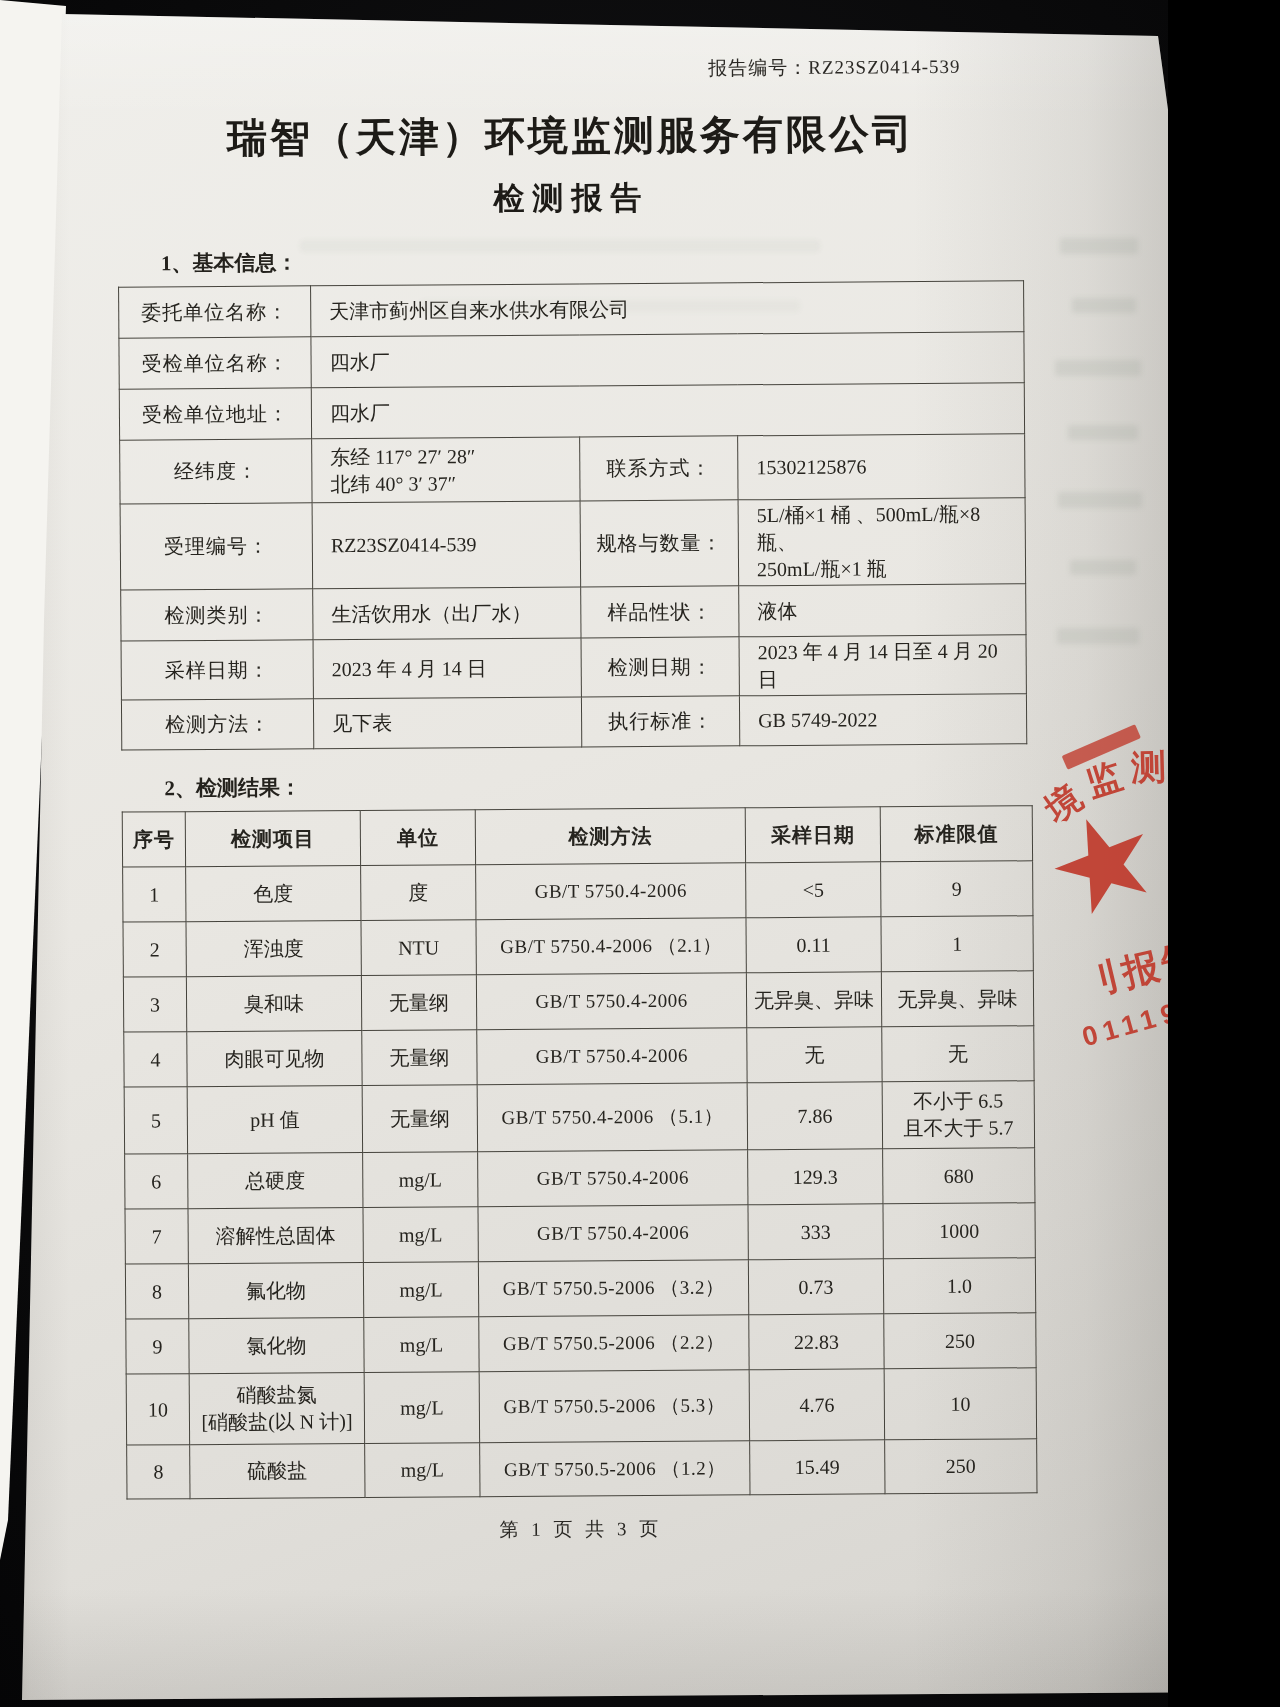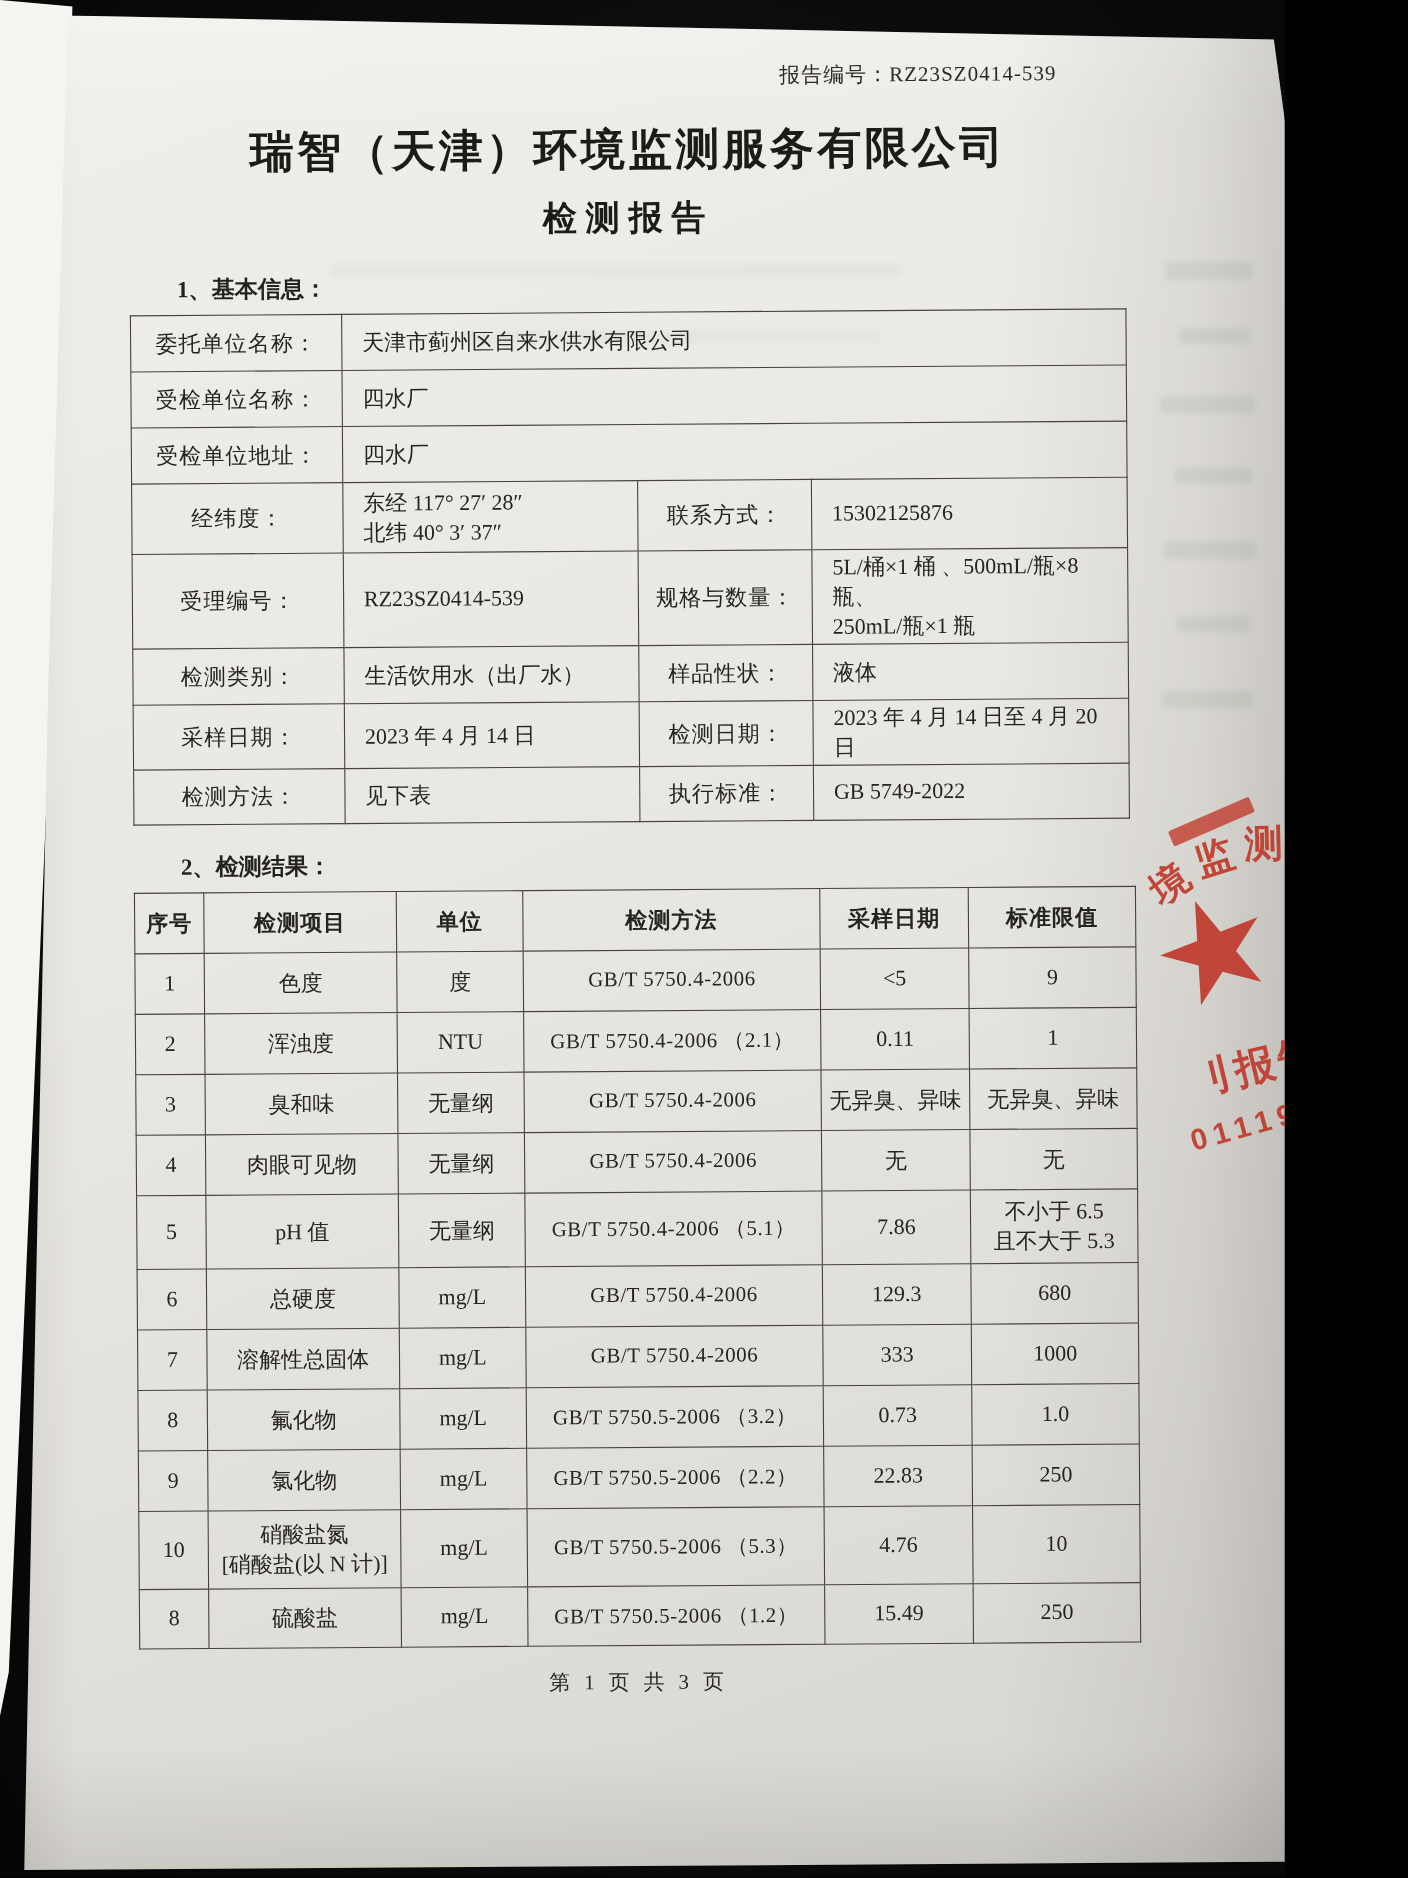--- a/index.html
+++ b/index.html
@@ -319,21 +319,21 @@
                   <div>无量纲</div>
                 </td>
                 <td class="method">
                   <div>GB/T 5750.4-2006 （5.1）</div>
                 </td>
                 <td>
                   <div>7.86</div>
                 </td>
                 <td>
                   <div>不小于 6.5</div>
-                  <div>且不大于 5.3</div>
+                  <div>且不大于 5.7</div>
                 </td>
               </tr>
               <tr>
                 <td>
                   <div>6</div>
                 </td>
                 <td>
                   <div>总硬度</div>
                 </td>
                 <td>

